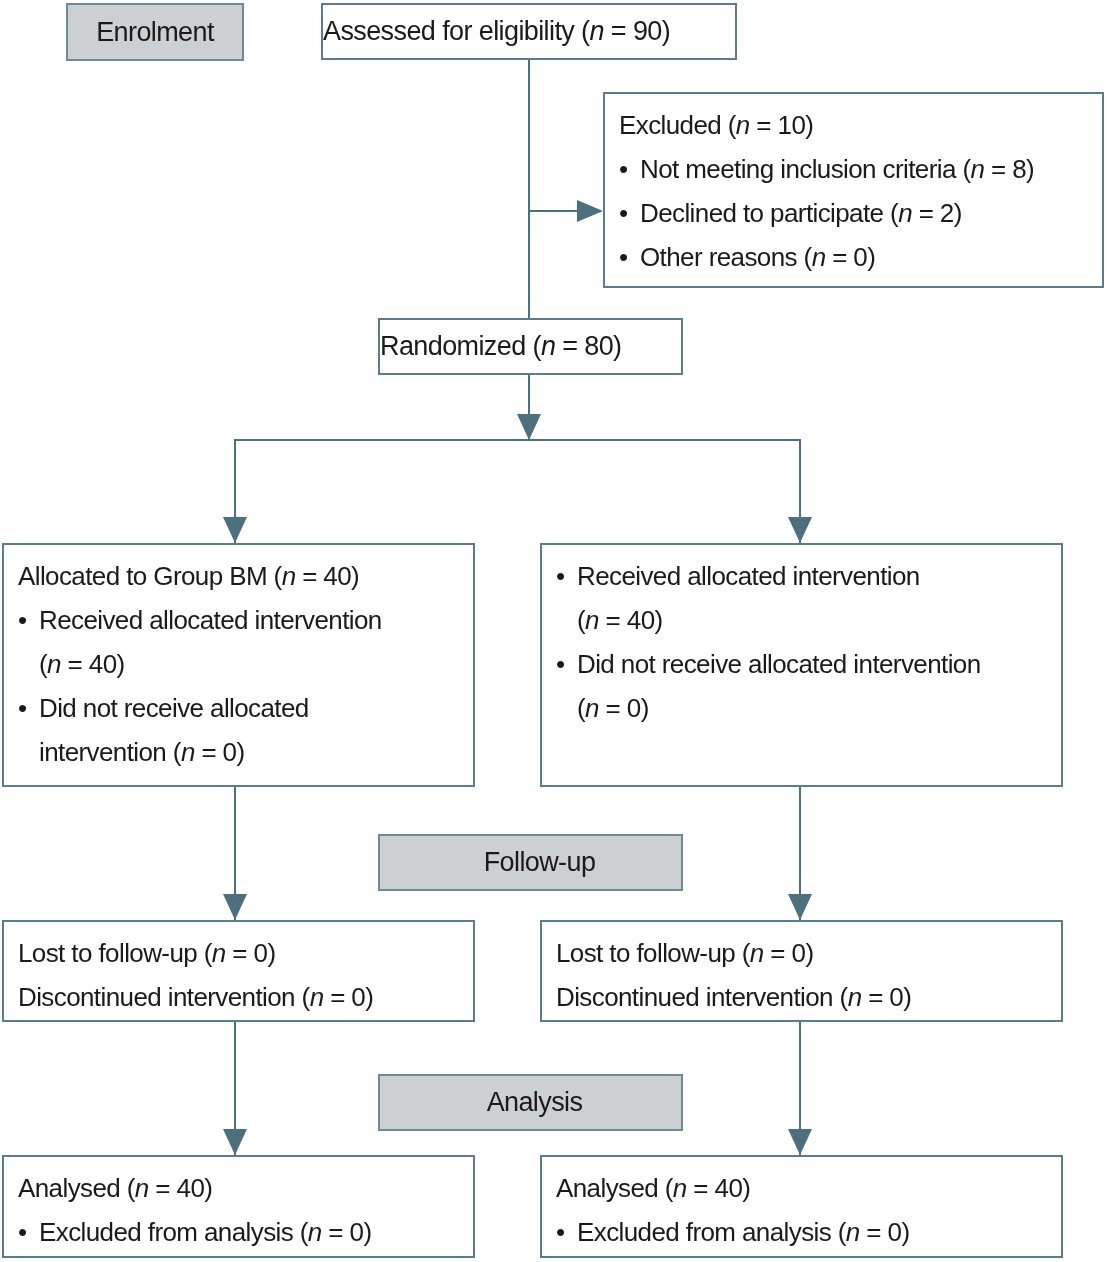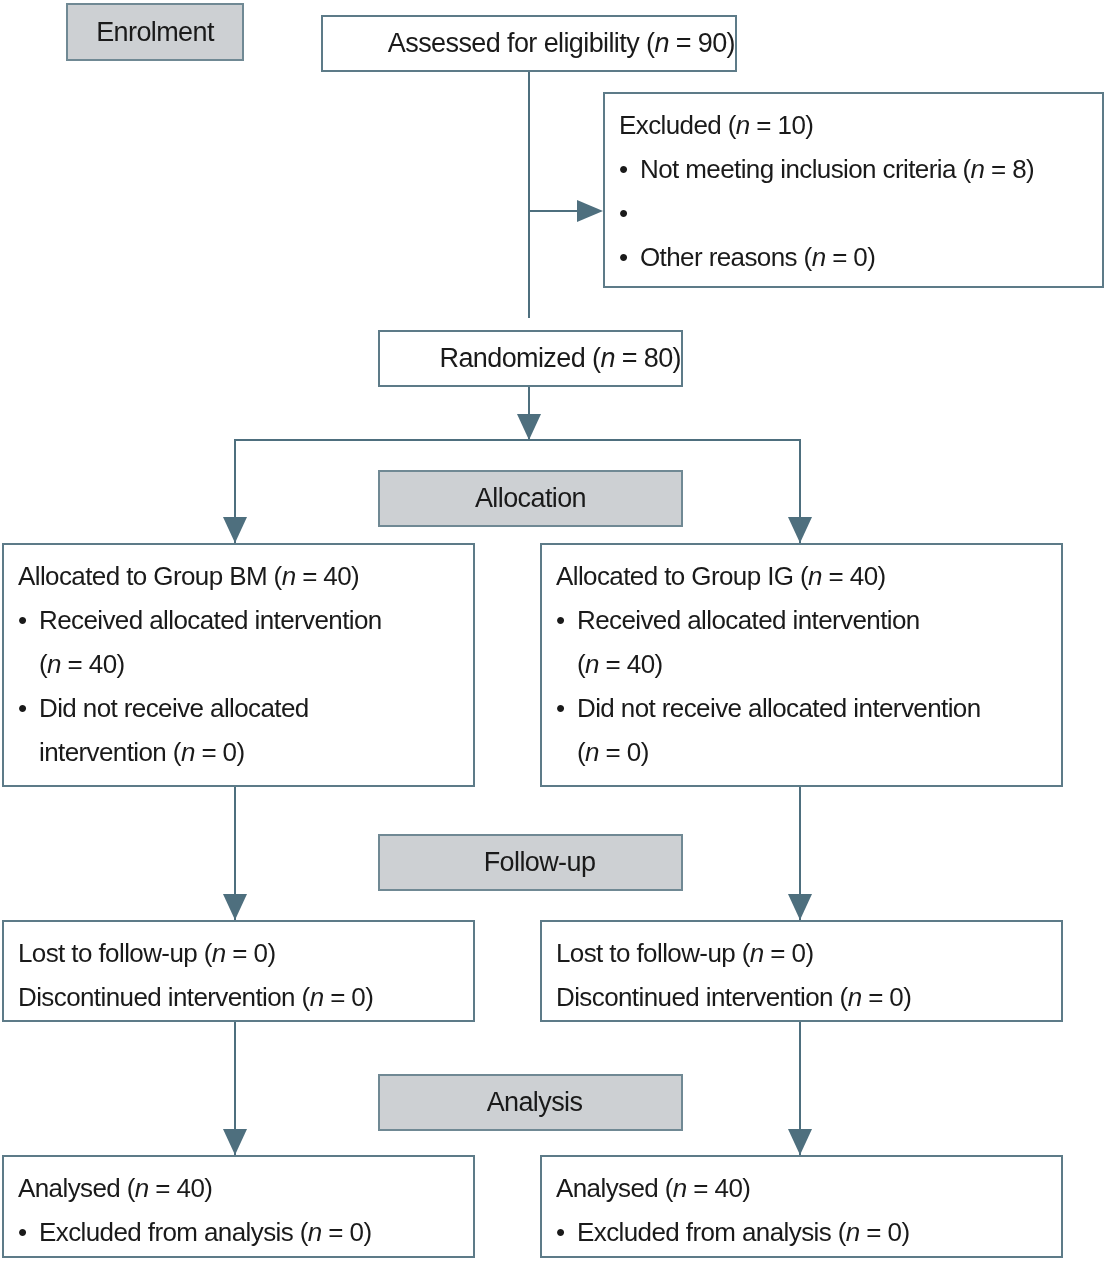--- a/index.html
+++ b/index.html
@@ -21,23 +21,22 @@
     position: absolute;
     box-sizing: border-box;
     background: #ffffff;
     border: 2px solid #5d7b88;
     font-size: 26px;
     letter-spacing: -0.6px;
   }
   .box.center {
     display: flex;
     align-items: center;
-    justify-content: flex-end;
+    justify-content: flex-start;
     font-size: 27px;
-    margin-top: 12px;
   }
   .box.content {
     padding: 9px 14px 22px 14px;
   }
   .stage-label {
     position: absolute;
     box-sizing: border-box;
     background: #cdd0d3;
     border: 2px solid #708994;
     display: flex;
@@ -109,23 +108,20 @@
   <div class="arrow-down" style="left:788px; top:894px;"></div>
 
   <div class="vline" style="left:234px; top:1022px; height:133px;"></div>
   <div class="arrow-down" style="left:223px; top:1129px;"></div>
   <div class="vline" style="left:799px; top:1022px; height:133px;"></div>
   <div class="arrow-down" style="left:788px; top:1129px;"></div>
 
   <div class="stage-label" style="left:66px; top:3px; width:178px; height:58px;">
     <span>Enrolment</span>
   </div>
-  <div class="stage-label" style="left:378px; top:470px; width:305px; height:57px;">
-    <span>Allocation</span>
-  </div>
   <div class="stage-label" style="left:378px; top:834px; width:305px; height:57px;padding-left:18px;">
     <span>Follow-up</span>
   </div>
   <div class="stage-label" style="left:378px; top:1074px; width:305px; height:57px;padding-left:8px;">
     <span>Analysis</span>
   </div>
 
   <div class="box center" style="left:321px; top:3px; width:416px; height:57px;">
     <span>Assessed for eligibility (<i>n</i> = 90)</span>
   </div>
@@ -134,20 +130,23 @@
     <div class="line">Excluded (<i>n</i> = 10)</div>
     <div>
         <div class="bullet-row">
           <span class="bullet-marker">•</span>
           <div class="bullet-text">
             <div class="line">Not meeting inclusion criteria (<i>n</i> = 8)</div>
           </div>
         </div>
         <div class="bullet-row">
           <span class="bullet-marker">•</span>
+          <div class="bullet-text">
+            <div class="line">Declined to participate (<i>n</i> = 2)</div>
+          </div>
         </div>
         <div class="bullet-row">
           <span class="bullet-marker">•</span>
           <div class="bullet-text">
             <div class="line">Other reasons (<i>n</i> = 0)</div>
           </div>
         </div>
       </div>
   </div>
 
@@ -169,21 +168,20 @@
           <span class="bullet-marker">•</span>
           <div class="bullet-text">
             <div class="line">Did not receive allocated</div>
             <div class="line">intervention (<i>n</i> = 0)</div>
           </div>
         </div>
       </div>
   </div>
 
   <div class="box content" style="left:540px; top:543px; width:523px; height:244px;">
-    <div class="line">Allocated to Group IG (<i>n</i> = 40)</div>
     <div>
         <div class="bullet-row">
           <span class="bullet-marker">•</span>
           <div class="bullet-text">
             <div class="line">Received allocated intervention</div>
             <div class="line">(<i>n</i> = 40)</div>
           </div>
         </div>
         <div class="bullet-row">
           <span class="bullet-marker">•</span>

